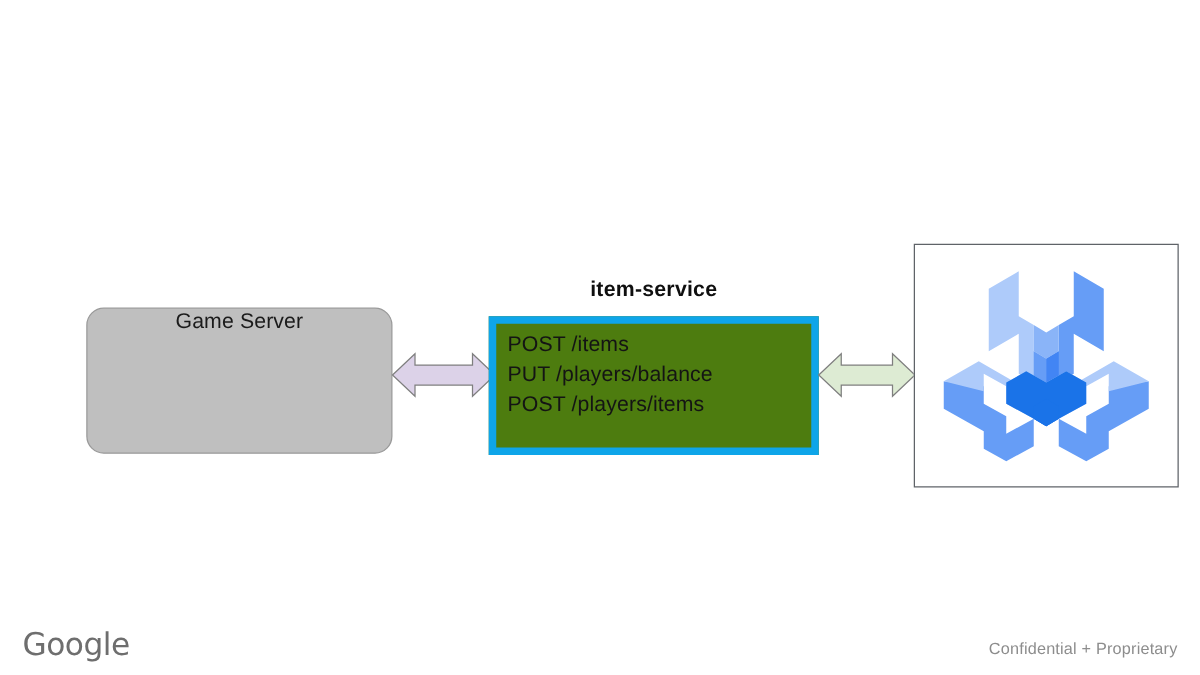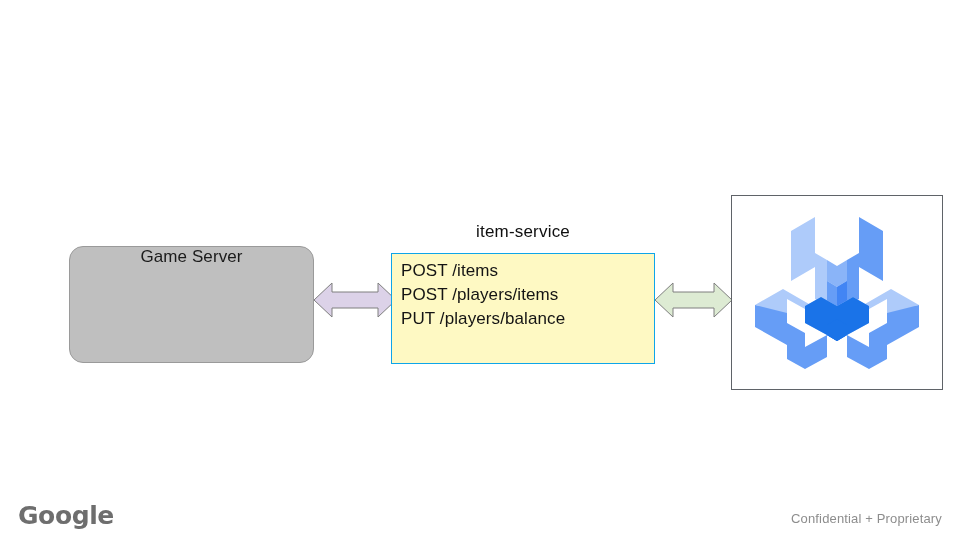--- a/index.html
+++ b/index.html
@@ -67,32 +67,32 @@
   }
 
   
   .service-title {
     position: absolute;
     left: 391px;
     top: 222px;
     width: 264px;
     text-align: center;
     font-size: 17px;
-    font-weight: normal;
+    font-weight: bold;
     color: #0f0f0f;
     letter-spacing: 0.2px;
   }
   .service-box {
     position: absolute;
     left: 391px;
     top: 253px;
     width: 264px;
     height: 111px;
-    background: #fef9c3;
-    border: 1px solid #0ea5e9;
+    background: #4d7c0f;
+    border: 6px solid #0ea5e9;
     box-sizing: border-box;
   }
   .endpoint-list {
     position: absolute;
     left: 9px;
     top: 5px;
     right: 6px;
     margin: 0;
     padding: 0;
     list-style: none;
@@ -125,21 +125,21 @@
   }
 
   
   .footer-logo {
     position: absolute;
     left: 18px;
     top: 503px;
     font-size: 25px;
     color: #6e6e6e;
     font-family: "DejaVu Sans", sans-serif;
-    font-weight: 700;
+    font-weight: 400;
     letter-spacing: -0.4px;
     line-height: 1;
   }
   .footer-note {
     position: absolute;
     right: 18px;
     top: 512px;
     font-size: 13px;
     color: #8d8d8d;
     letter-spacing: 0.15px;
@@ -159,22 +159,22 @@
     <svg width="84" height="42" viewBox="0 0 84 42" xmlns="http://www.w3.org/2000/svg">
       <polygon points="1,21 19,4 19,13 65,13 65,4 83,21 65,38 65,29 19,29 19,38" fill="#dcd2e8" stroke="#7f7f7f" stroke-width="1"></polygon>
     </svg>
   </div>
 
   <div class="service-title">item-service</div>
 
   <div class="service-box">
     <ul class="endpoint-list">
       <li class="endpoint-item">POST /items</li>
+      <li class="endpoint-item">PUT /players/balance</li>
       <li class="endpoint-item">POST /players/items</li>
-      <li class="endpoint-item">PUT /players/balance</li>
     </ul>
   </div>
 
   <div class="arrow arrow-right-link">
     <svg width="79" height="42" viewBox="0 0 79 42" xmlns="http://www.w3.org/2000/svg">
       <polygon points="1,21 19,4 19,13 60,13 60,4 78,21 60,38 60,29 19,29 19,38" fill="#ddebd3" stroke="#7f7f7f" stroke-width="1"></polygon>
     </svg>
   </div>
 
   <div class="icon-panel">

